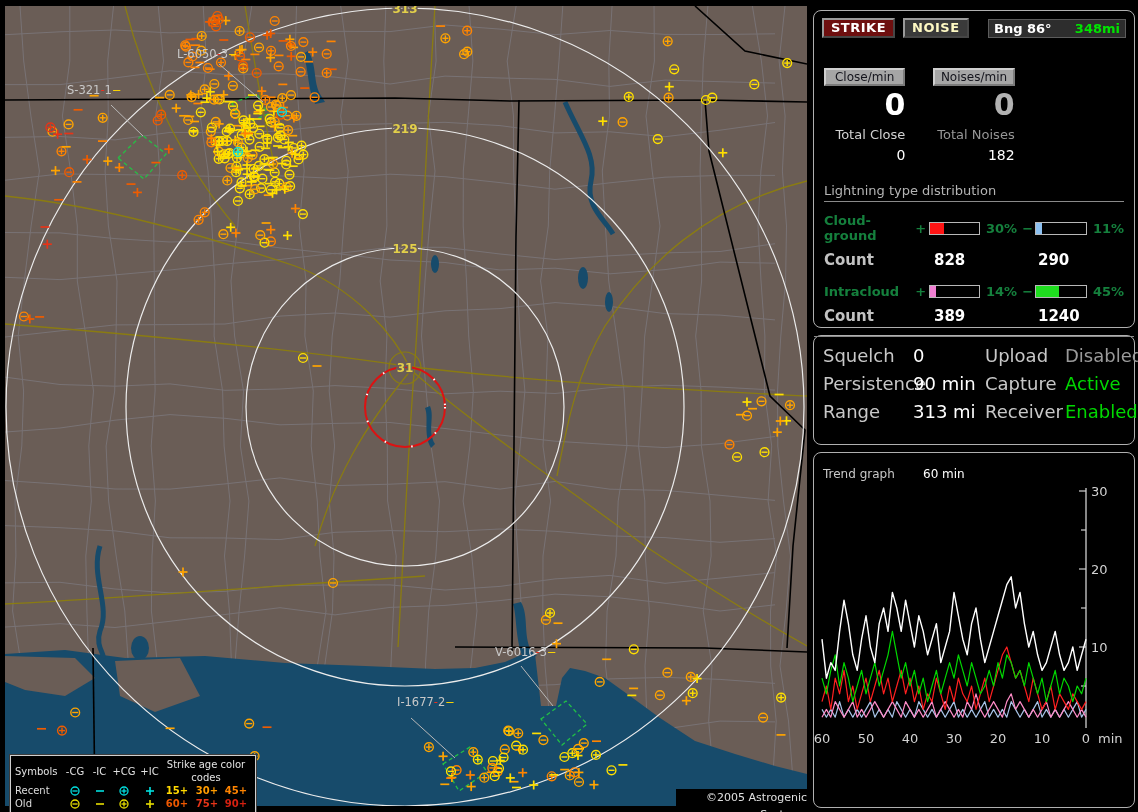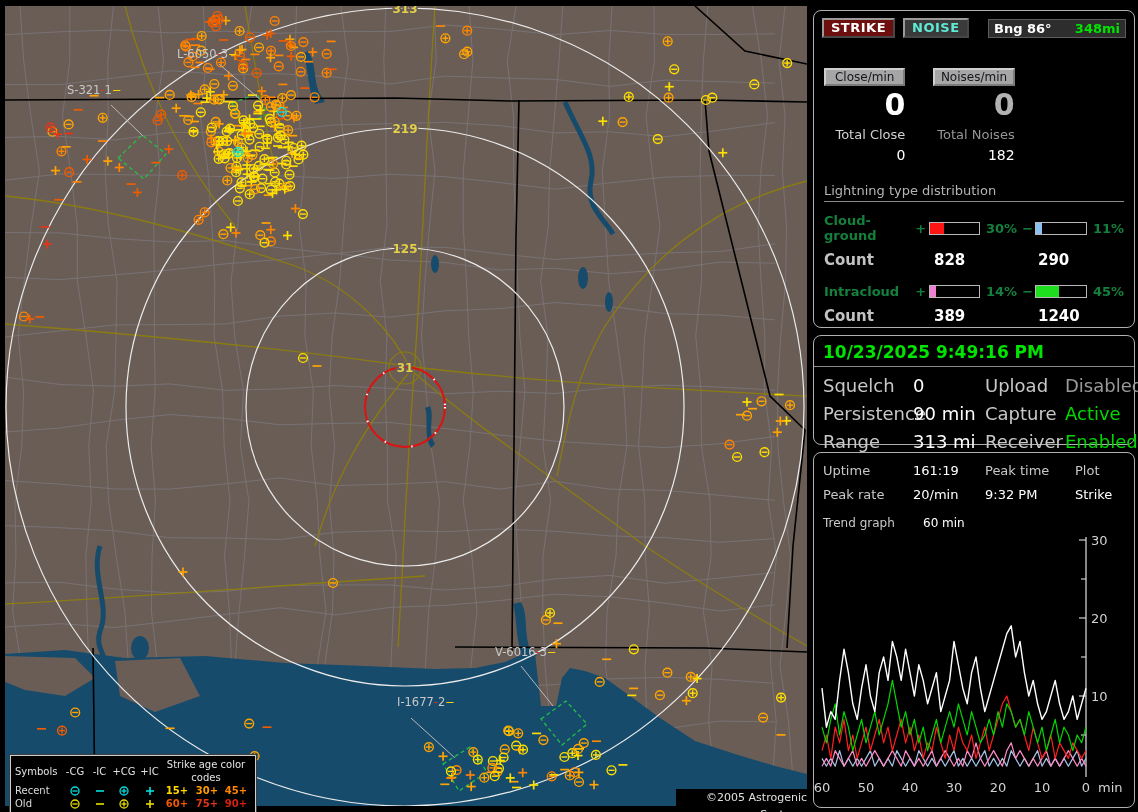--- a/index.html
+++ b/index.html
@@ -18,21 +18,21 @@
   .copyright{position:absolute;left:676px;top:789px;width:131px;height:17px;background:#000;
              color:#e0e0e0;font-size:11px;line-height:17px;text-align:right;z-index:5;padding-right:1px;}
   
   .panel{position:absolute;left:813px;width:320px;background:#000;border:1px solid #b0b0b0;border-radius:8px;}
   #panel-top{top:10px;height:316px;}
   #panel-mid{top:335px;height:108px;}
   #panel-bot{top:452px;height:354px;}
   .row1{display:flex;gap:8px;margin:7px 8px 0 8px;align-items:center;}
   .btn{font-size:13px;font-weight:bold;padding:0 7px;line-height:16px;border:2px outset #9a9a9a;cursor:default;}
   .btn-strike{background:#6e0f0f;color:#fff;letter-spacing:.5px;}
-  .btn-noise{background:#3a3a3a;color:#5eead4;letter-spacing:.5px;}
+  .btn-noise{background:#3a3a3a;color:#fef9c3;letter-spacing:.5px;}
   .bng{margin-left:auto;background:#2d2d2d;border:1px solid #5c5c5c;width:126px;display:flex;
        justify-content:space-between;padding:1px 5px;font-weight:bold;font-size:13px;color:#fff;}
   .bng .rng{color:#00e400;}
   .counters{display:grid;grid-template-columns:1fr 1fr 1fr;column-gap:28px;margin:30px 10px 0 10px;}
   .c-label{background:#a6a6a6;color:#14141c;font-size:12px;text-align:center;border:2px outset #cfcfcf;
            line-height:14px;white-space:nowrap;}
   .c-num{font-size:30px;font-weight:bold;color:#fff;text-align:right;margin-top:3px;line-height:32px;}
   .c-total{color:#d2d2d2;font-size:13px;text-align:right;margin-top:6px;white-space:nowrap;}
   .c-tval{color:#fff;font-size:14px;text-align:right;margin-top:5px;}
   .dim1{color:#b2b2b2!important;} .dim2{color:#969696!important;}
@@ -1910,52 +1910,40 @@
       <span class="d-pct" style="width:auto">45%</span>
     </div>
     <div class="count-row">
       <span class="cnt-label">Count</span>
       <span class="cnt-v1">389</span>
       <span>1240</span>
     </div>
   </div>
 
   <div class="panel" id="panel-mid">
-    <div class="datetime">10/23/2025 9:49:16 PM</div>
     <hr class="sep">
     <div class="status-grid">
       <span class="lab">Squelch</span>
       <span class="val">0</span>
       <span class="lab">Upload</span>
       <span class="st-dim">Disabled</span>
 
       <span class="lab">Persistence</span>
       <span class="val">90 min</span>
       <span class="lab">Capture</span>
       <span class="st-green">Active</span>
 
       <span class="lab">Range</span>
       <span class="val">313 mi</span>
       <span class="lab">Receiver</span>
       <span class="st-green">Enabled</span>
     </div>
   </div>
 
   <div class="panel" id="panel-bot">
-    <div class="stats-grid">
-      <span class="lab">Uptime</span>
-      <span class="val">161:19</span>
-      <span class="lab">Peak time</span>
-      <span class="lab">Plot</span>
-
-      <span class="lab">Peak rate</span>
-      <span class="val">20/min</span>
-      <span class="val">9:32 PM</span>
-      <span class="val">Strike</span>
-    </div>
     <div class="trend-row">
       <span class="lab" style="width:90px">Trend graph</span>
       <span class="val">60 min</span>
     </div>
     <svg id="trend-svg" width="318" height="270">
         <line x1="272" y1="7" x2="272" y2="247" stroke="#cfcfcf" stroke-width="1.3"></line>
         <line x1="267" y1="49" x2="272" y2="49" stroke="#cfcfcf" stroke-width="1.2"></line>
         <line x1="267" y1="127" x2="272" y2="127" stroke="#cfcfcf" stroke-width="1.2"></line>
         <line x1="267" y1="205" x2="272" y2="205" stroke="#cfcfcf" stroke-width="1.2"></line>
         <line x1="265" y1="10" x2="272" y2="10" stroke="#cfcfcf" stroke-width="1.2"></line>

